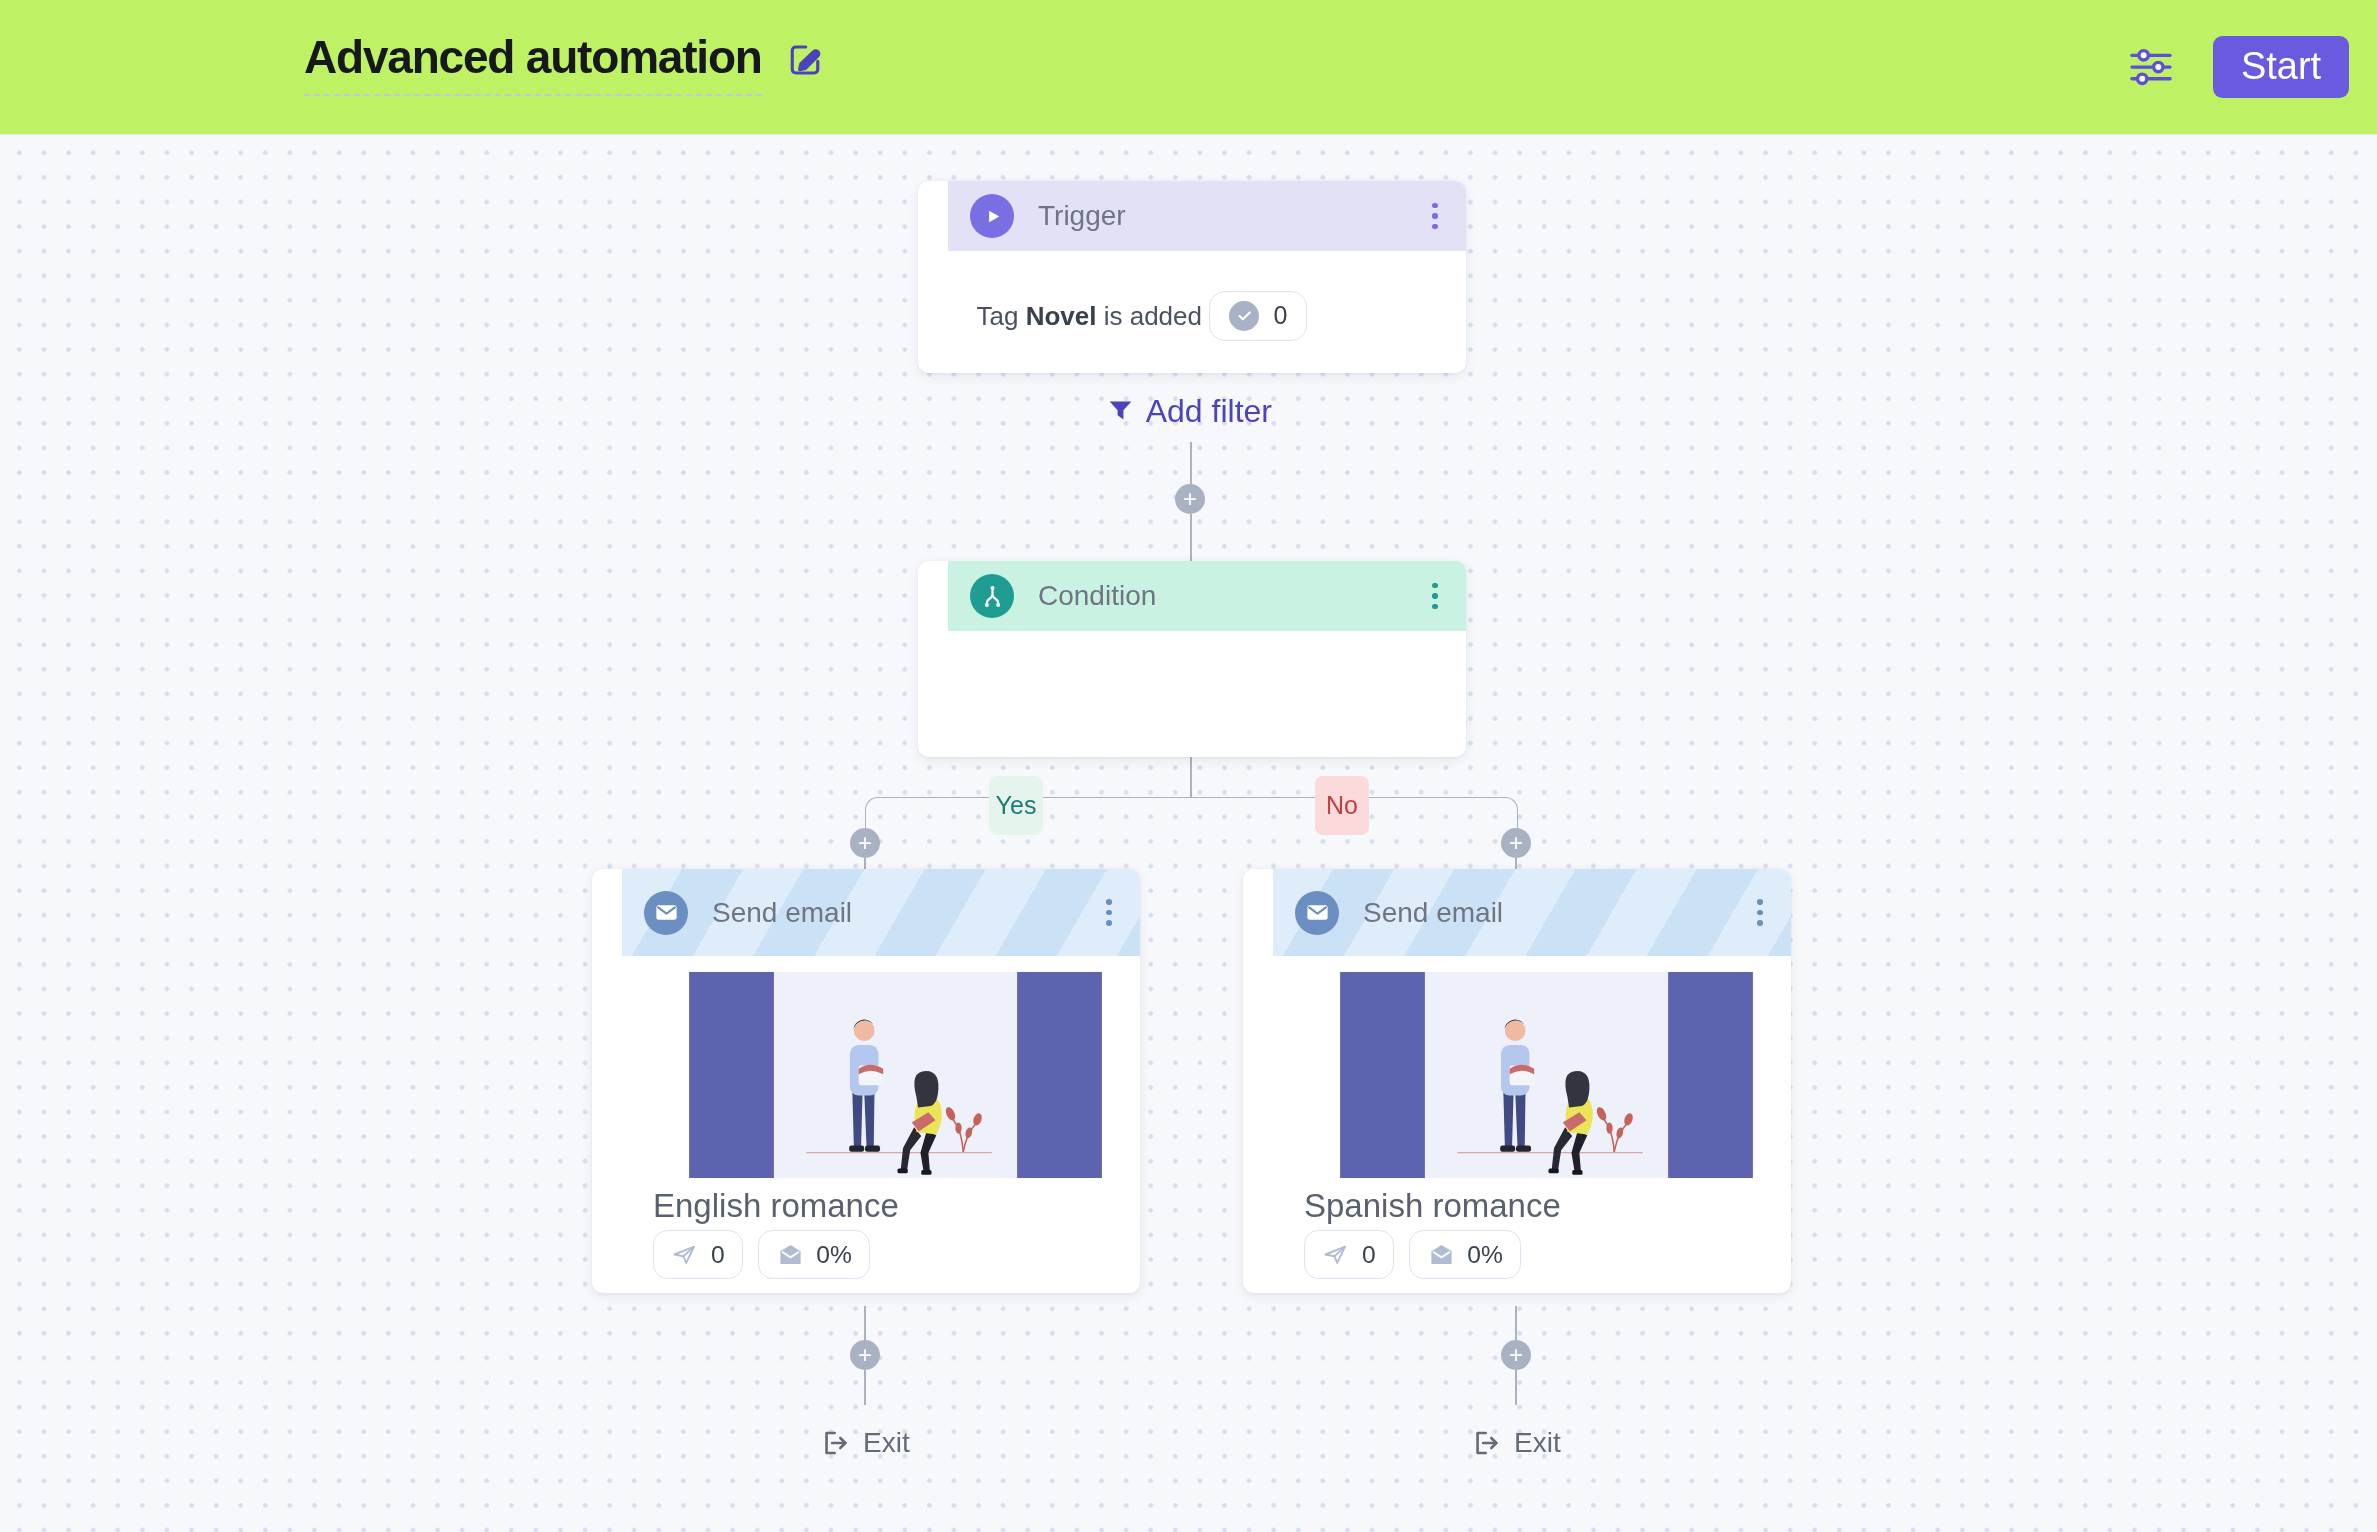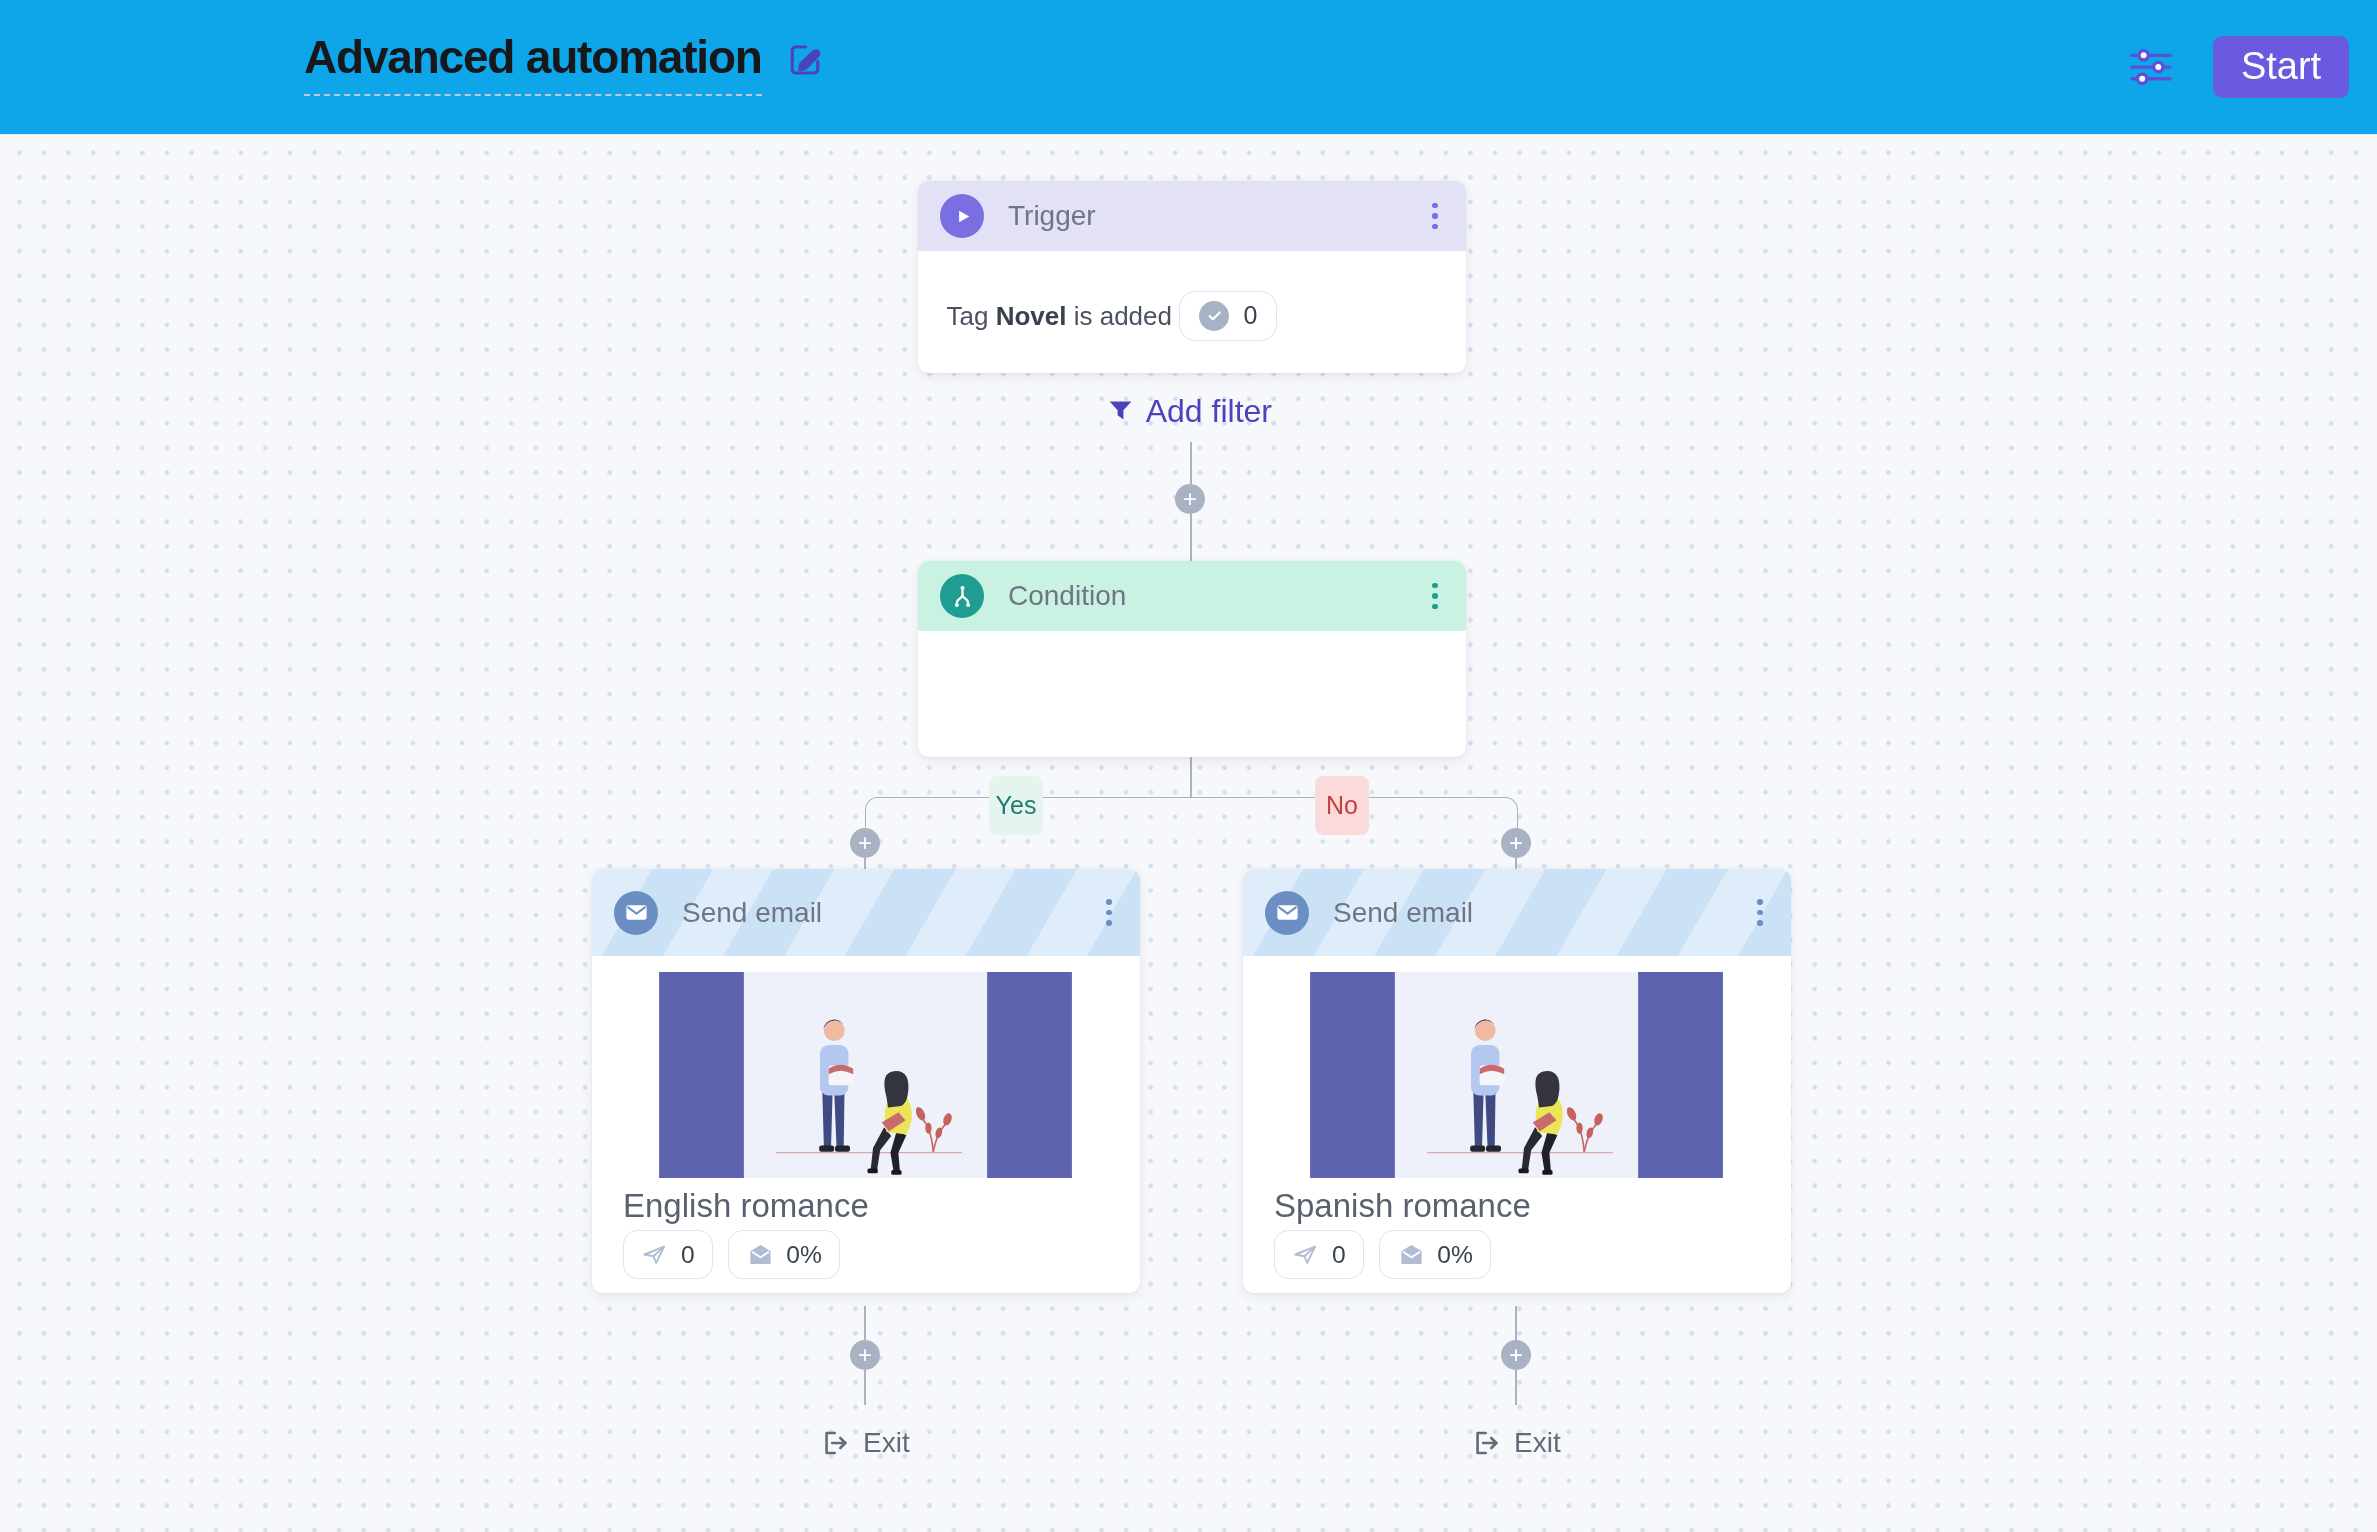--- a/index.html
+++ b/index.html
@@ -3,21 +3,21 @@
 <meta charset="utf-8">
 <style>
   * { box-sizing: border-box; }
   html,body { margin:0; padding:0; }
   body {
     width:2377px; height:1533px; overflow:hidden; position:relative;
     font-family:"Liberation Sans", sans-serif; background:#ffffff;
   }
   
   .page-header {
-    position:relative; width:2377px; height:135px; background:#0ea5e9;
+    position:relative; width:2377px; height:135px; background:#bef264;
     border-bottom:1.6px solid #E4EAF4; z-index:5;
   }
   .title-wrap { position:absolute; left:304px; top:33px; display:flex; align-items:flex-start; gap:25px; }
   .page-title {
     margin:0; font-size:46px; font-weight:800; letter-spacing:-1.2px; color:#17181C;
     border-bottom:2.4px dashed #BFC8DC; padding-bottom:12.7px; line-height:1.05; cursor:text;
   }
   .edit-icon { margin-top:8px; width:36px; height:36px; cursor:pointer; }
   .header-actions { position:absolute; right:28px; top:0; height:133px; display:flex; align-items:center; gap:40px; }
   .sliders-icon { width:44px; height:38px; cursor:pointer; }
@@ -27,21 +27,21 @@
   }
   
   .canvas {
     position:absolute; left:0; top:135px; width:2377px; height:1398px;
     background-color:#F7F8FB;
     background-image:radial-gradient(circle, #D6DEEE 2.1px, transparent 2.4px);
     background-size:24.6px 24.6px; background-position:7.1px 5.5px;
   }
   .node {
     position:absolute; background:#fff; border-radius:11px; overflow:hidden;
-    box-shadow:0 3.2px 11px rgba(45,55,90,.08), 0 0.8px 2.4px rgba(45,55,90,.05); z-index:3;
+    box-shadow:0 3.2px 11px rgba(45,55,90,.08), 0 0.8px 2.4px rgba(45,55,90,.05); z-index:3;padding-left:30px;
   }
   .node-header { display:flex; align-items:center; padding:0 22px; gap:24px; }
   .node-icon {
     width:44px; height:44px; border-radius:50%; flex:0 0 auto;
     display:flex; align-items:center; justify-content:center;
   }
   .node-icon svg { width:27px; height:27px; }
   .node-title { font-size:28px; color:#6F7583; }
   .kebab { margin-left:auto; display:flex; flex-direction:column; gap:4.8px; cursor:pointer; padding:6.3px; }
   .kebab i { width:5.5px; height:5.5px; border-radius:50%; background:currentColor; }

